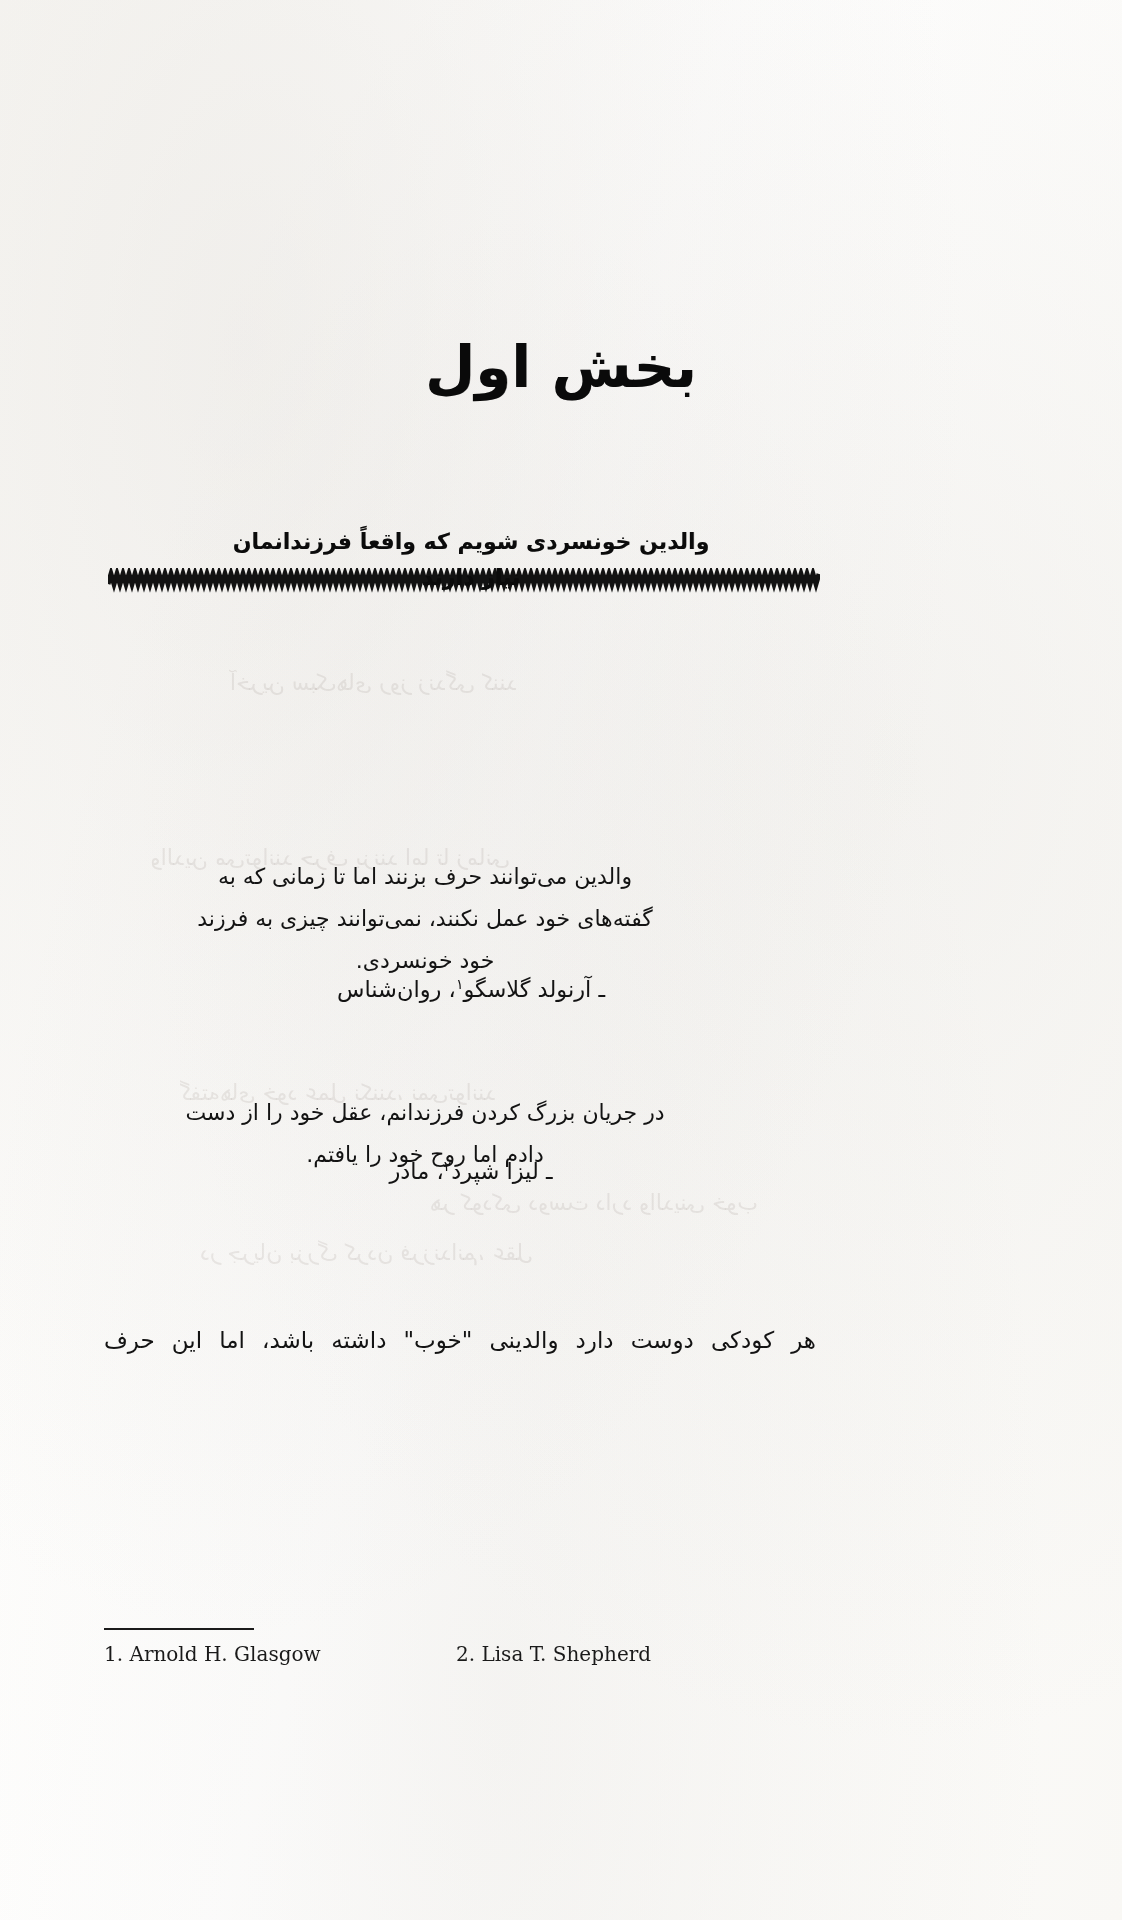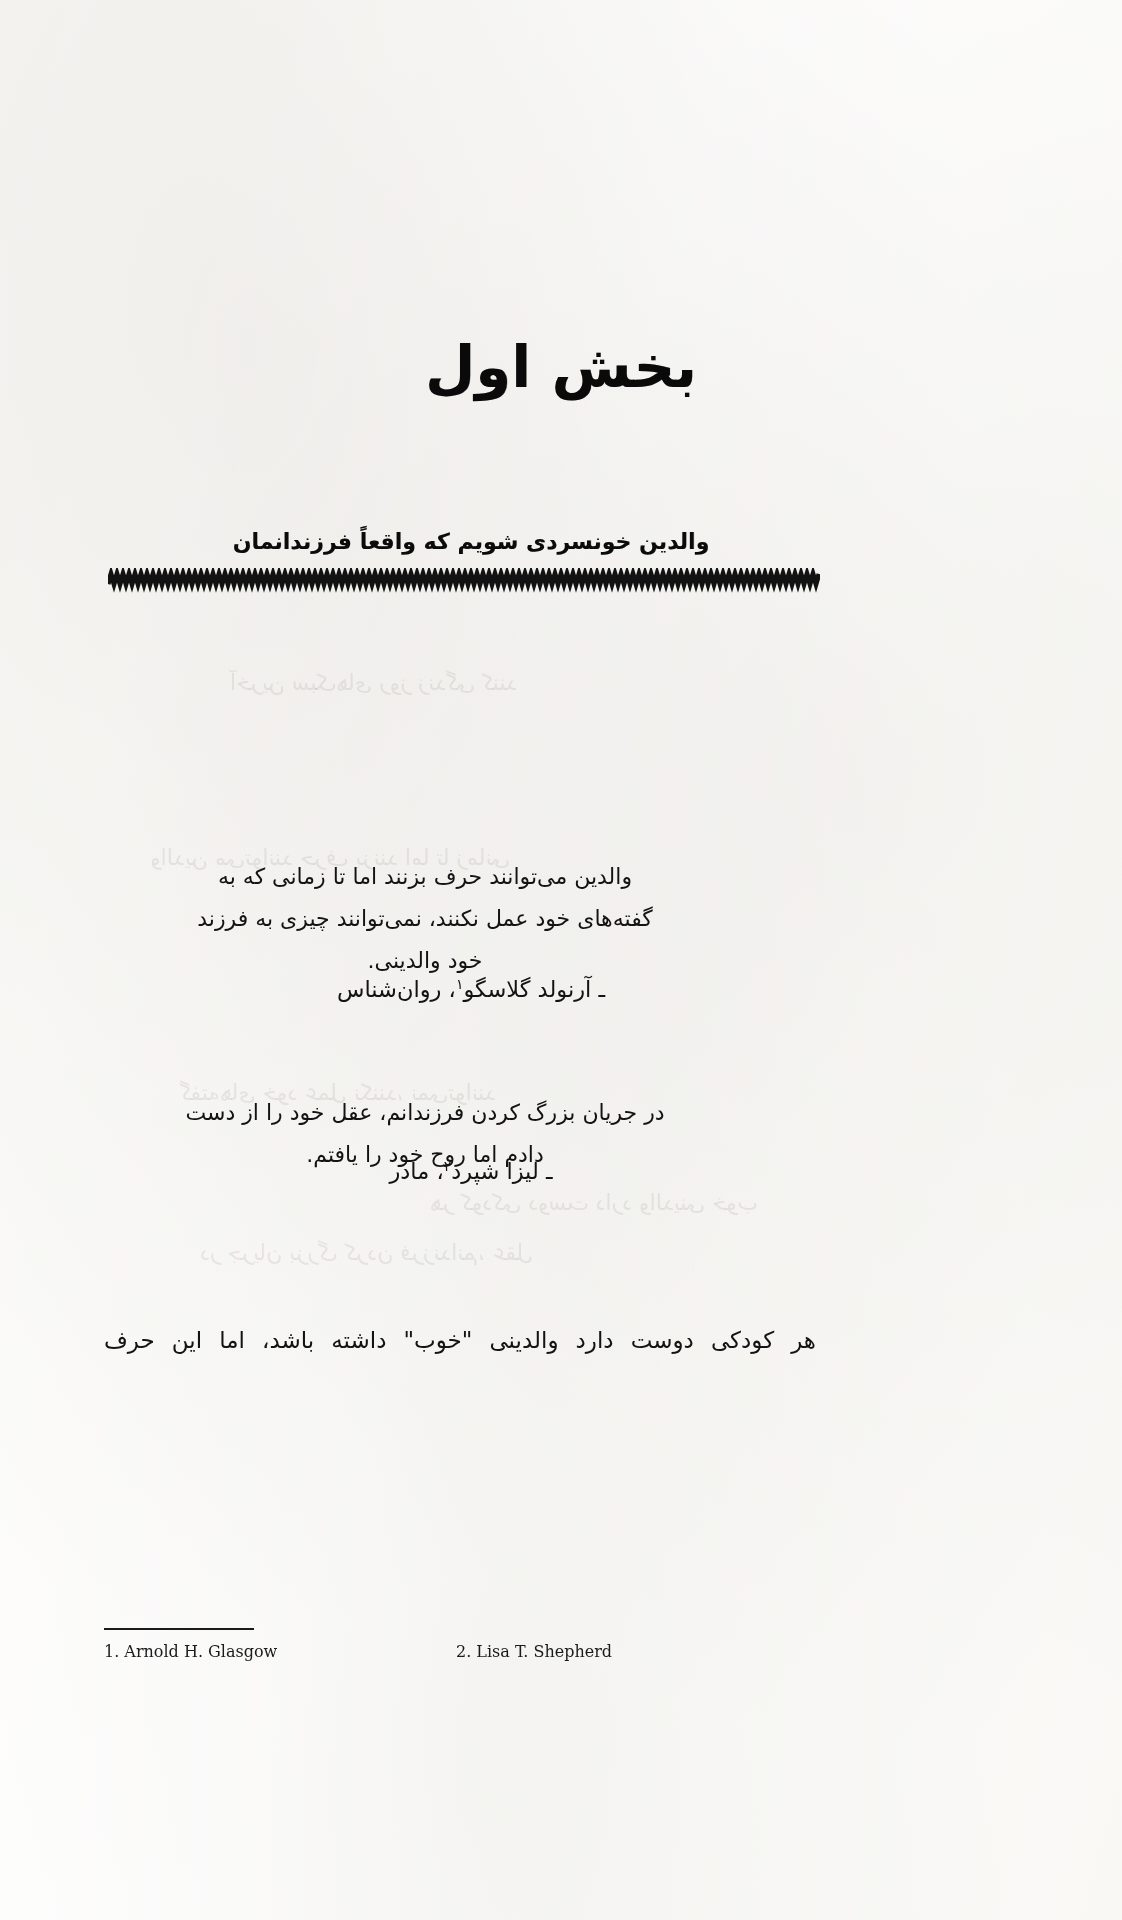--- a/index.html
+++ b/index.html
@@ -148,21 +148,21 @@
     height: 2px;
     background: #1b1b1b;
   }
   .footnotes {
     position: absolute;
     top: 1642px;
     left: 104px;
     width: 712px;
     direction: ltr;
     font-family: "DejaVu Serif", "Liberation Serif", serif;
-    font-size: 16px;
+    font-size: 20px;
     color: #1a1a1a;
     display: flex;
   }
   .footnotes .fn-item:first-child { width: 352px; }
   .footnotes .fn-item { white-space: nowrap; }
 </style>
 </head>
 <body>
 
 <div class="page">
@@ -180,26 +180,27 @@
     <div class="part-title">بخش اول</div>
 
     <div class="divider">
       <svg viewBox="0 0 712 26" preserveAspectRatio="none" xmlns="http://www.w3.org/2000/svg">
         <path d="M0,16 L3,6 L6,16 L9,6 L12,16 L15,6 L18,16 L21,6 L24,16 L27,6 L30,16 L33,6 L36,16 L39,6 L42,16 L45,6 L48,16 L51,6 L54,16 L57,6 L60,16 L63,6 L66,16 L69,6 L72,16 L75,6 L78,16 L81,6 L84,16 L87,6 L90,16 L93,6 L96,16 L99,6 L102,16 L105,6 L108,16 L111,6 L114,16 L117,6 L120,16 L123,6 L126,16 L129,6 L132,16 L135,6 L138,16 L141,6 L144,16 L147,6 L150,16 L153,6 L156,16 L159,6 L162,16 L165,6 L168,16 L171,6 L174,16 L177,6 L180,16 L183,6 L186,16 L189,6 L192,16 L195,6 L198,16 L201,6 L204,16 L207,6 L210,16 L213,6 L216,16 L219,6 L222,16 L225,6 L228,16 L231,6 L234,16 L237,6 L240,16 L243,6 L246,16 L249,6 L252,16 L255,6 L258,16 L261,6 L264,16 L267,6 L270,16 L273,6 L276,16 L279,6 L282,16 L285,6 L288,16 L291,6 L294,16 L297,6 L300,16 L303,6 L306,16 L309,6 L312,16 L315,6 L318,16 L321,6 L324,16 L327,6 L330,16 L333,6 L336,16 L339,6 L342,16 L345,6 L348,16 L351,6 L354,16 L357,6 L360,16 L363,6 L366,16 L369,6 L372,16 L375,6 L378,16 L381,6 L384,16 L387,6 L390,16 L393,6 L396,16 L399,6 L402,16 L405,6 L408,16 L411,6 L414,16 L417,6 L420,16 L423,6 L426,16 L429,6 L432,16 L435,6 L438,16 L441,6 L444,16 L447,6 L450,16 L453,6 L456,16 L459,6 L462,16 L465,6 L468,16 L471,6 L474,16 L477,6 L480,16 L483,6 L486,16 L489,6 L492,16 L495,6 L498,16 L501,6 L504,16 L507,6 L510,16 L513,6 L516,16 L519,6 L522,16 L525,6 L528,16 L531,6 L534,16 L537,6 L540,16 L543,6 L546,16 L549,6 L552,16 L555,6 L558,16 L561,6 L564,16 L567,6 L570,16 L573,6 L576,16 L579,6 L582,16 L585,6 L588,16 L591,6 L594,16 L597,6 L600,16 L603,6 L606,16 L609,6 L612,16 L615,6 L618,16 L621,6 L624,16 L627,6 L630,16 L633,6 L636,16 L639,6 L642,16 L645,6 L648,16 L651,6 L654,16 L657,6 L660,16 L663,6 L666,16 L669,6 L672,16 L675,6 L678,16 L681,6 L684,16 L687,6 L690,16 L693,6 L696,16 L699,6 L702,16 L705,6 L708,16 L711,6" fill="none" stroke="#121212" stroke-width="5" stroke-linejoin="miter" stroke-linecap="butt"></path>
       </svg>
     </div>
 
     <div class="chapter-heading">
       <span class="ln1">والدین خونسردی شویم که واقعاً فرزندانمان</span>
+      <span class="ln2">نیاز دارند</span>
     </div>
 
     <div class="quote-block" id="quote-1">
       <span class="qline">والدین می‌توانند حرف بزنند اما تا زمانی که به</span>
       <span class="qline">گفته‌های خود عمل نکنند، نمی‌توانند چیزی به فرزند</span>
-      <span class="qline lastline">خود والدینی.</span>
+      <span class="qline lastline">خود خونسردی.</span>
     </div>
     <div class="attrib" id="attrib-1">
       <span>ـ آرنولد گلاسگو</span><span class="fn">۱</span><span>، روان‌شناس</span>
     </div>
 
     <div class="quote-block" id="quote-2">
       <span class="qline">در جریان بزرگ کردن فرزندانم، عقل خود را از دست</span>
       <span class="qline lastline">دادم اما روح خود را یافتم.</span>
     </div>
     <div class="attrib" id="attrib-2">

